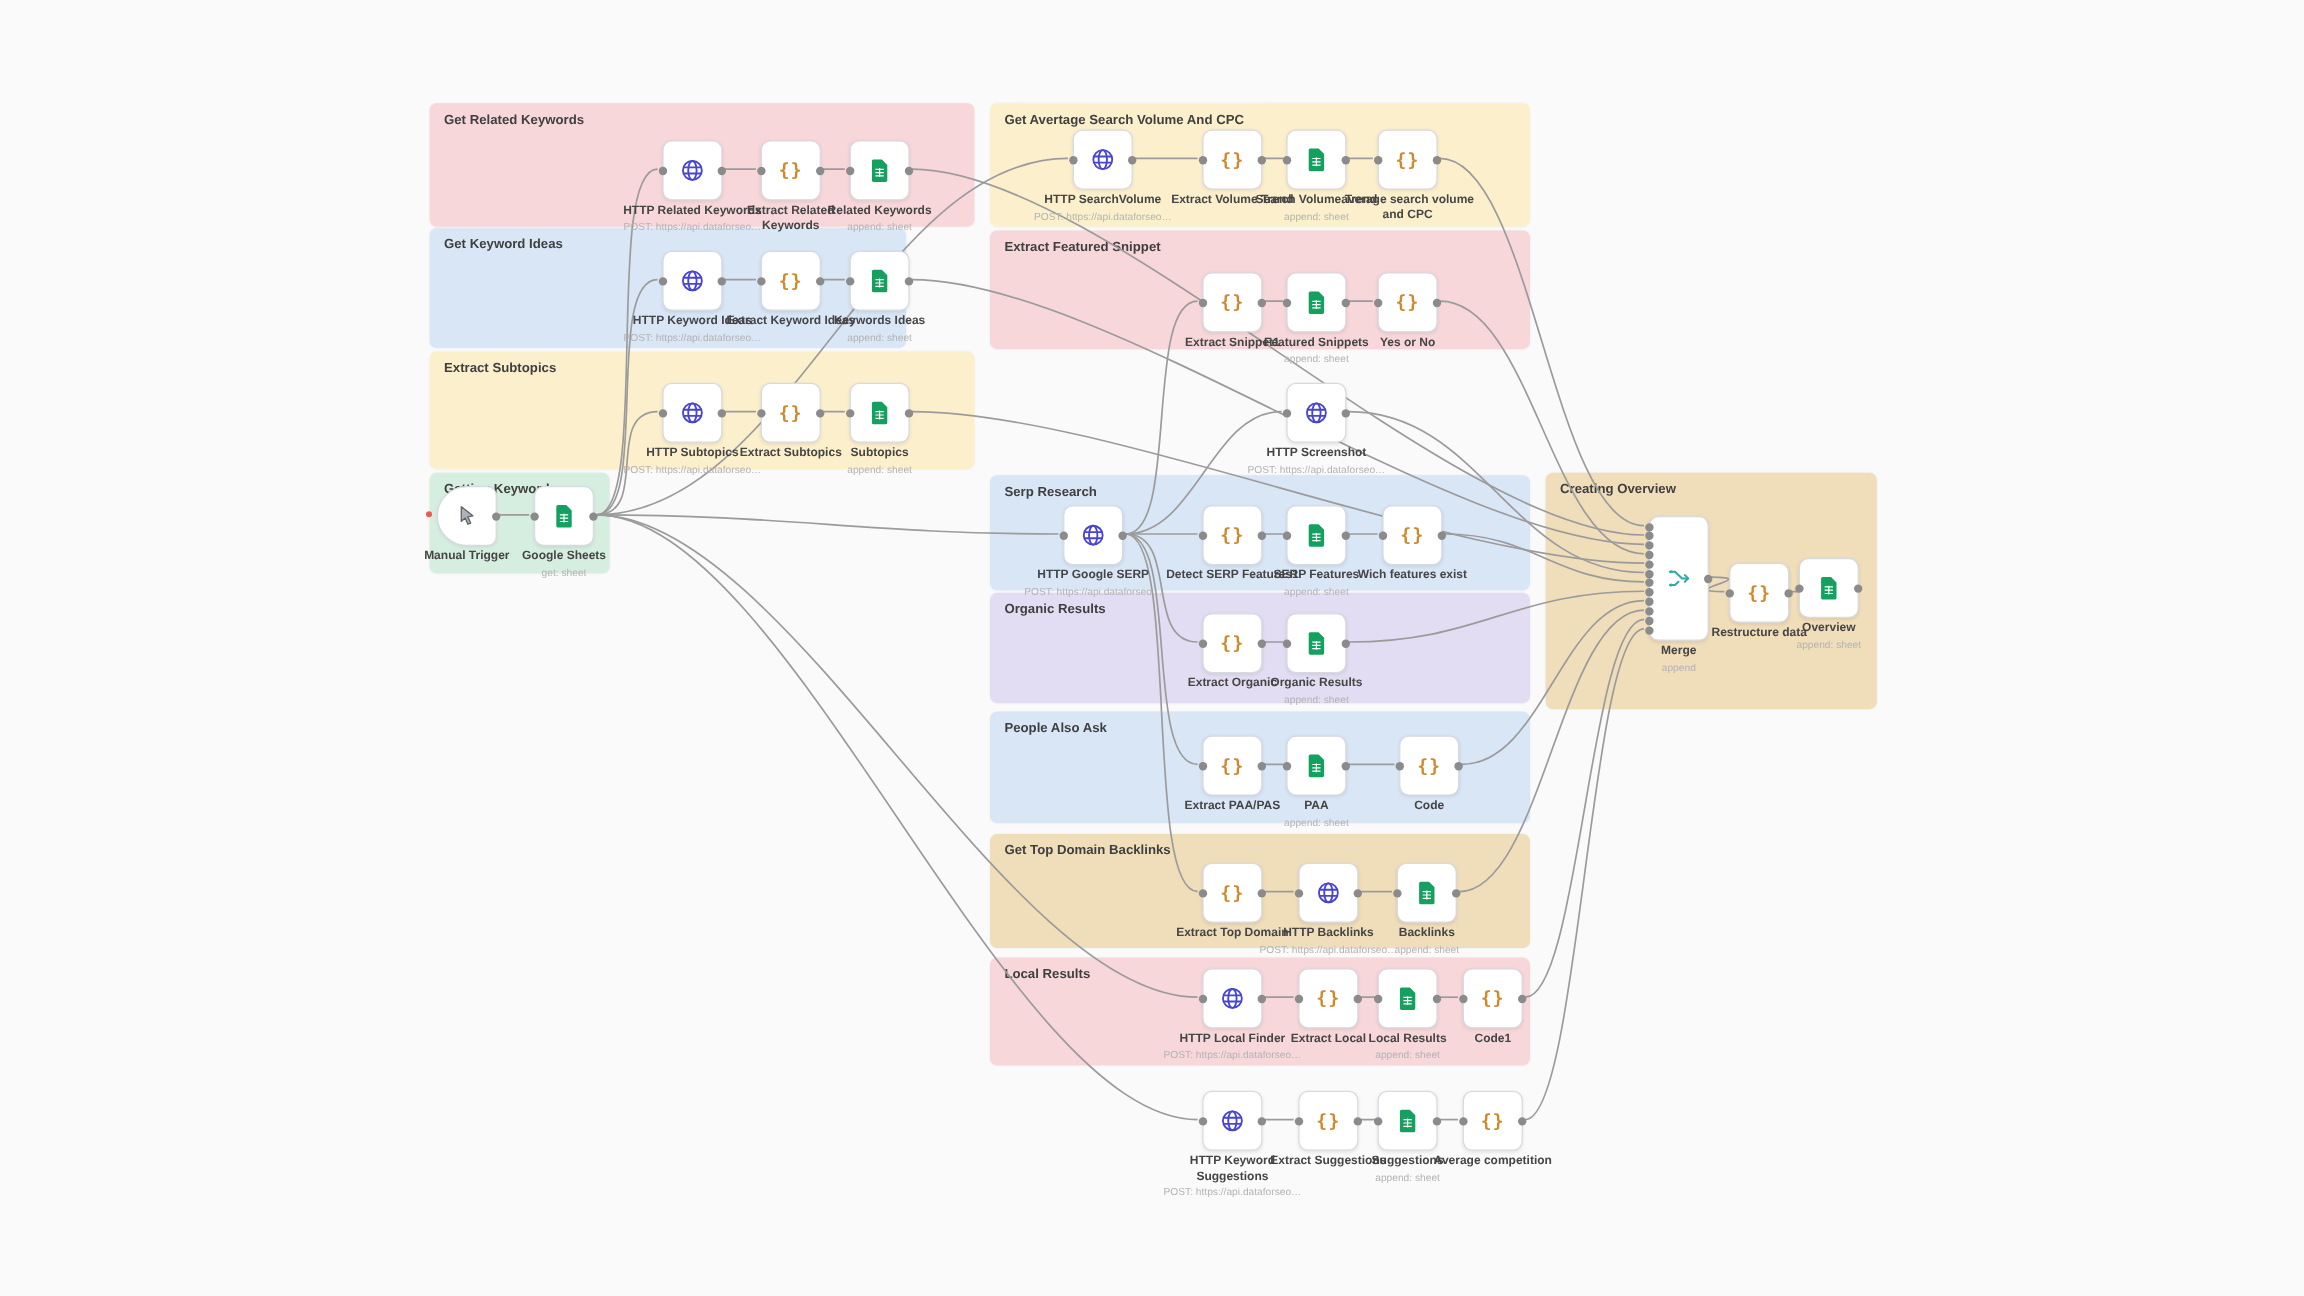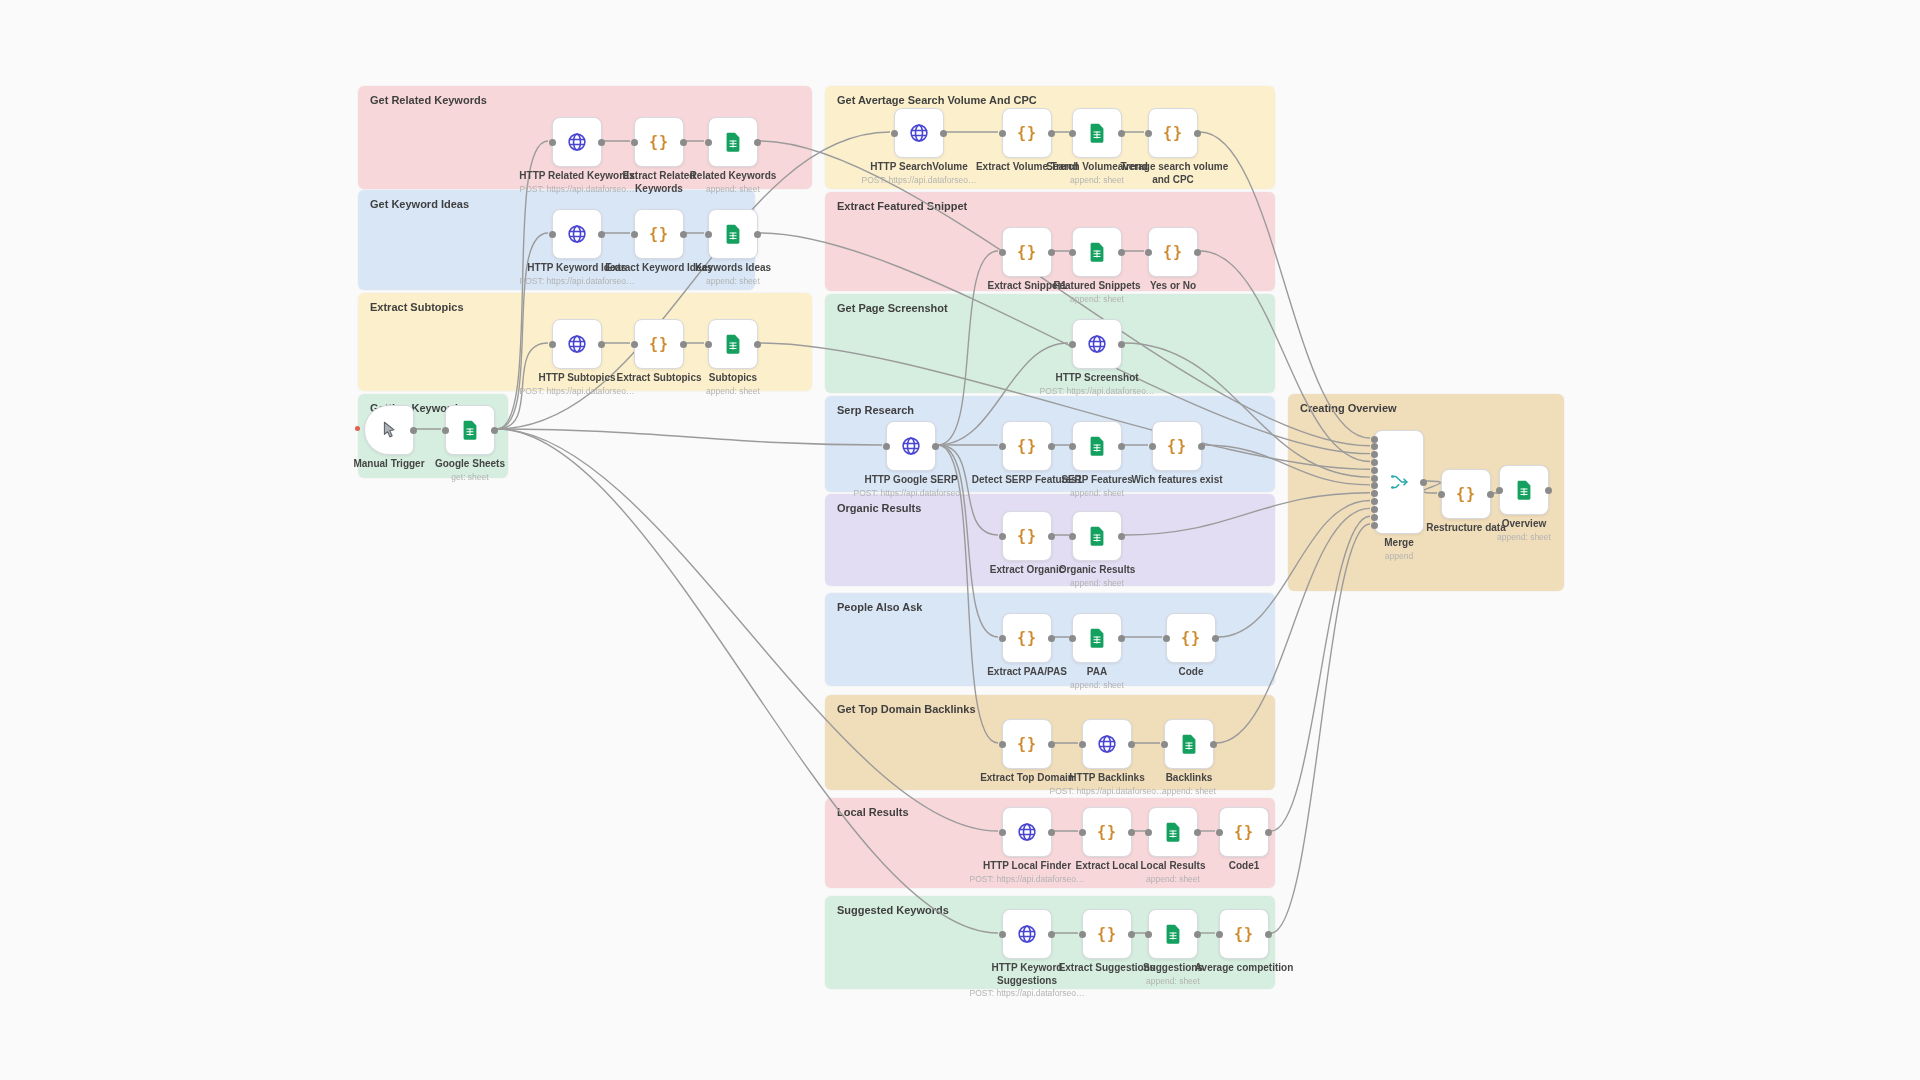--- a/index.html
+++ b/index.html
@@ -124,40 +124,34 @@
     </div>
     <div class="group" style="left: 358px; top: 394px; width: 150px; height: 84px; background: rgb(214, 238, 223);">
       <div class="group-title small">Getting Keyword</div>
     </div>
     <div class="group" style="left: 825px; top: 86px; width: 450px; height: 103px; background: rgb(252, 240, 204);">
       <div class="group-title big">Get Avertage Search Volume And CPC</div>
     </div>
     <div class="group" style="left: 825px; top: 192px; width: 450px; height: 99px; background: rgb(247, 215, 218);">
       <div class="group-title big">Extract Featured Snippet</div>
     </div>
-    <div class="group" style="left: 825px; top: 294px; width: 450px; height: 99px; background: rgb(214, 238, 223);">
-      <div class="group-title big">Get Page Screenshot</div>
-    </div>
     <div class="group" style="left: 825px; top: 396px; width: 450px; height: 96px; background: rgb(217, 230, 246);">
       <div class="group-title big">Serp Research</div>
     </div>
     <div class="group" style="left: 825px; top: 494px; width: 450px; height: 92px; background: rgb(226, 221, 242);">
       <div class="group-title big">Organic Results</div>
     </div>
     <div class="group" style="left: 825px; top: 593px; width: 450px; height: 93px; background: rgb(217, 230, 246);">
       <div class="group-title big">People Also Ask</div>
     </div>
     <div class="group" style="left: 825px; top: 695px; width: 450px; height: 95px; background: rgb(240, 221, 186);">
       <div class="group-title big">Get Top Domain Backlinks</div>
     </div>
     <div class="group" style="left: 825px; top: 798px; width: 450px; height: 90px; background: rgb(247, 215, 218);">
       <div class="group-title big">Local Results</div>
-    </div>
-    <div class="group" style="left: 825px; top: 896px; width: 450px; height: 93px; background: rgb(214, 238, 223);">
-      <div class="group-title big">Suggested Keywords</div>
     </div>
     <div class="group" style="left: 1288px; top: 394px; width: 276px; height: 197px; background: rgb(240, 221, 186);">
       <div class="group-title small">Creating Overview</div>
     </div>
     <div class="node" style="left: 552px; top: 117px;">
       <svg width="22" height="22" viewBox="0 0 24 24">
         <g fill="none" stroke="#4845d2" stroke-width="1.7">
           <circle cx="12" cy="12" r="8.6"></circle>
           <ellipse cx="12" cy="12" rx="3.8" ry="8.6"></ellipse>
           <path d="M3.8 9.2h16.4M3.8 14.8h16.4"></path>

